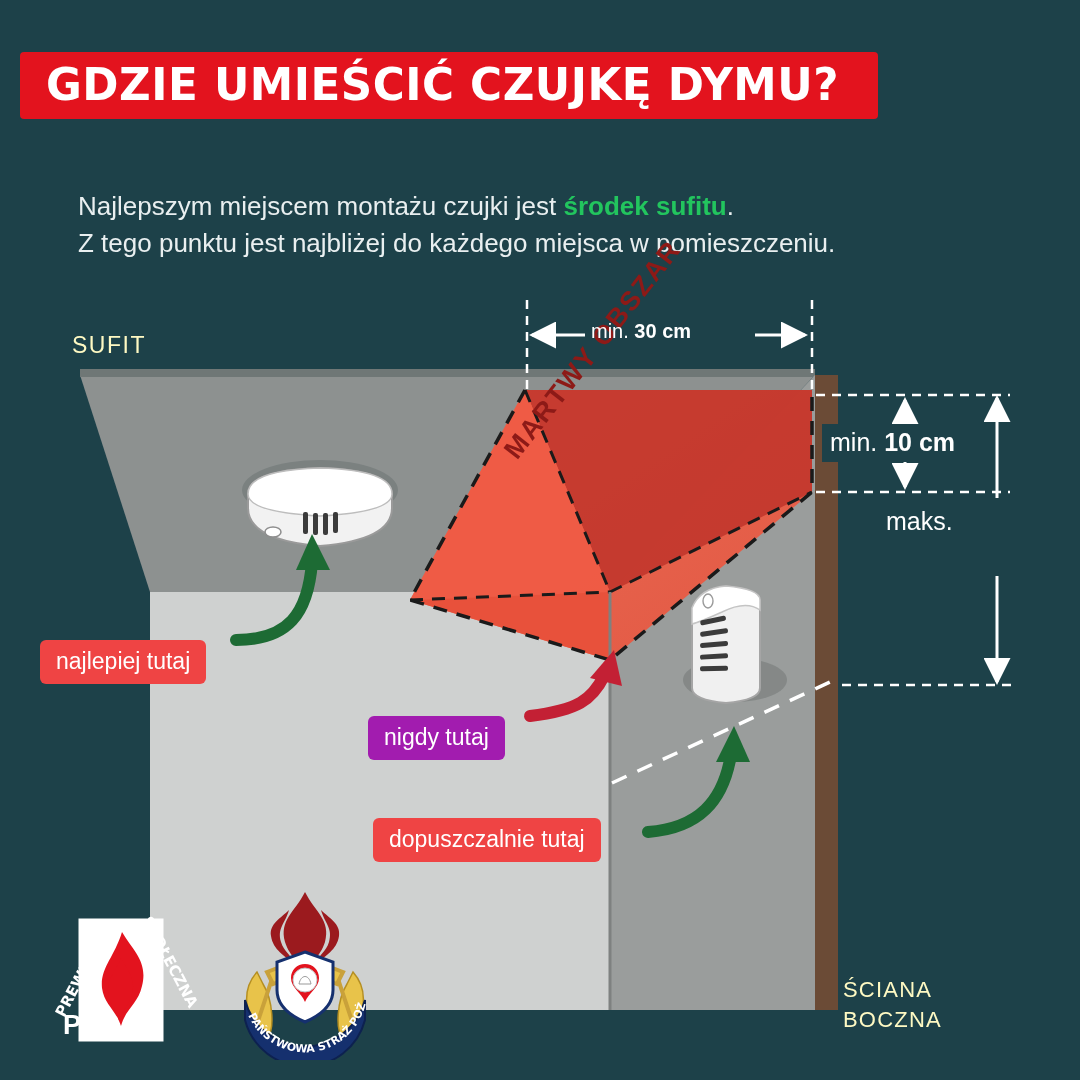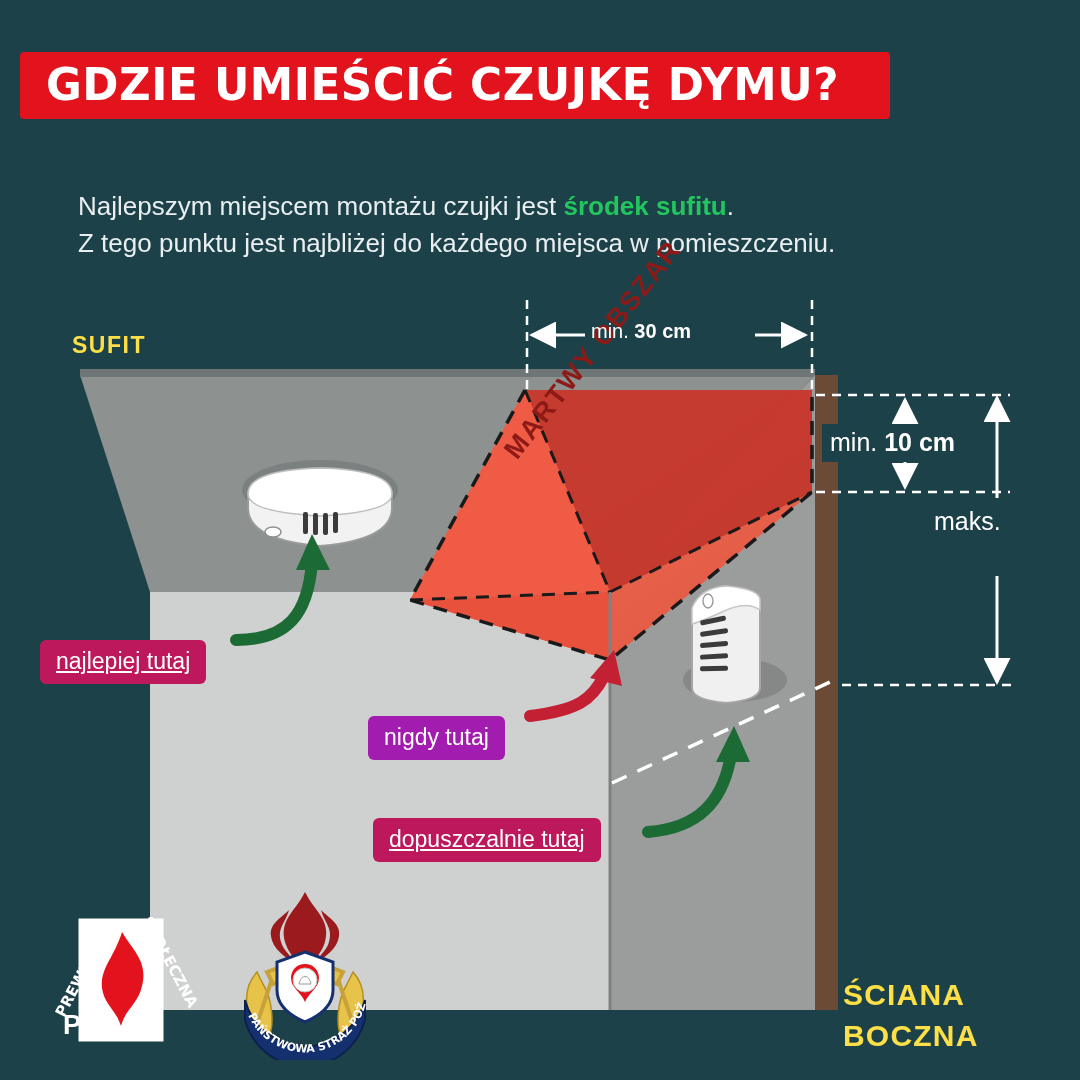--- a/index.html
+++ b/index.html
@@ -9,21 +9,21 @@
     font-family:"Liberation Sans", sans-serif;
     overflow:hidden;
     position:relative;
   }
   #root{position:relative;width:1080px;height:1080px;}
 
   
   .title-bar{
     position:absolute;left:20px;top:52px;
     background:#e3131e;
-    padding:10px 26px 12px 26px;
+    padding:10px 14px 12px 26px;
     border-radius:4px;
   }
   .title-bar .title-text{
     color:#ffffff;
     font-size:45px;
     font-weight:bold;
     letter-spacing:0.5px;
     line-height:1;
     font-family:"DejaVu Sans", sans-serif;
     transform:scaleX(0.97);
@@ -41,51 +41,51 @@
     width:960px;
   }
   .intro .b{font-weight:bold;color:#22c55e;}
 
   
   svg.scene{position:absolute;left:0;top:0;width:1080px;height:1080px;}
 
   
   .lbl{
     position:absolute;
-    font-weight:bold;
-    color:#fde047;
+    font-weight:normal;
+    color:#fef9c3;
     white-space:nowrap;
   }
   .lbl-sufit{left:72px;top:332px;font-size:23px;letter-spacing:1.5px;}
-  .lbl-sciana{left:843px;top:975px;font-size:30px;letter-spacing:1.2px;line-height:1.35;}
+  .lbl-sciana{left:843px;top:975px;font-size:22px;letter-spacing:1.2px;line-height:1.35;}
 
   .pill{
     position:absolute;
     color:#ffffff;
     font-size:23px;
     padding:8px 16px 9px 16px;
     border-radius:6px;
     white-space:nowrap;
   }
-  .pill-green{background:#be185d;text-decoration:underline;}
+  .pill-green{background:#ef4444;}
   .pill-red{background:#a21caf;}
   .pill-best{left:40px;top:640px;}
   .pill-never{left:368px;top:716px;}
   .pill-ok{left:373px;top:818px;}
 
   .dim{
     position:absolute;
     color:#ffffff;
     font-size:24px;
     white-space:nowrap;
   }
   .dim b{font-weight:bold;}
   .dim-30{left:591px;top:320px;font-size:20px;}
   .dim-10{left:830px;top:428px;font-size:25px;}
-  .dim-maks{left:886px;top:505px;font-size:25px;text-align:right;line-height:1.3;margin-left:48px;}
+  .dim-maks{left:886px;top:505px;font-size:25px;text-align:right;line-height:1.3;}
   .dim-maks .l2{display:block;}
 
   .deadzone{
     position:absolute;
     left:498px;top:446px;
     color:#8d1a17;
     font-size:27px;
     font-weight:bold;
     letter-spacing:2px;
     transform:rotate(-52deg);

